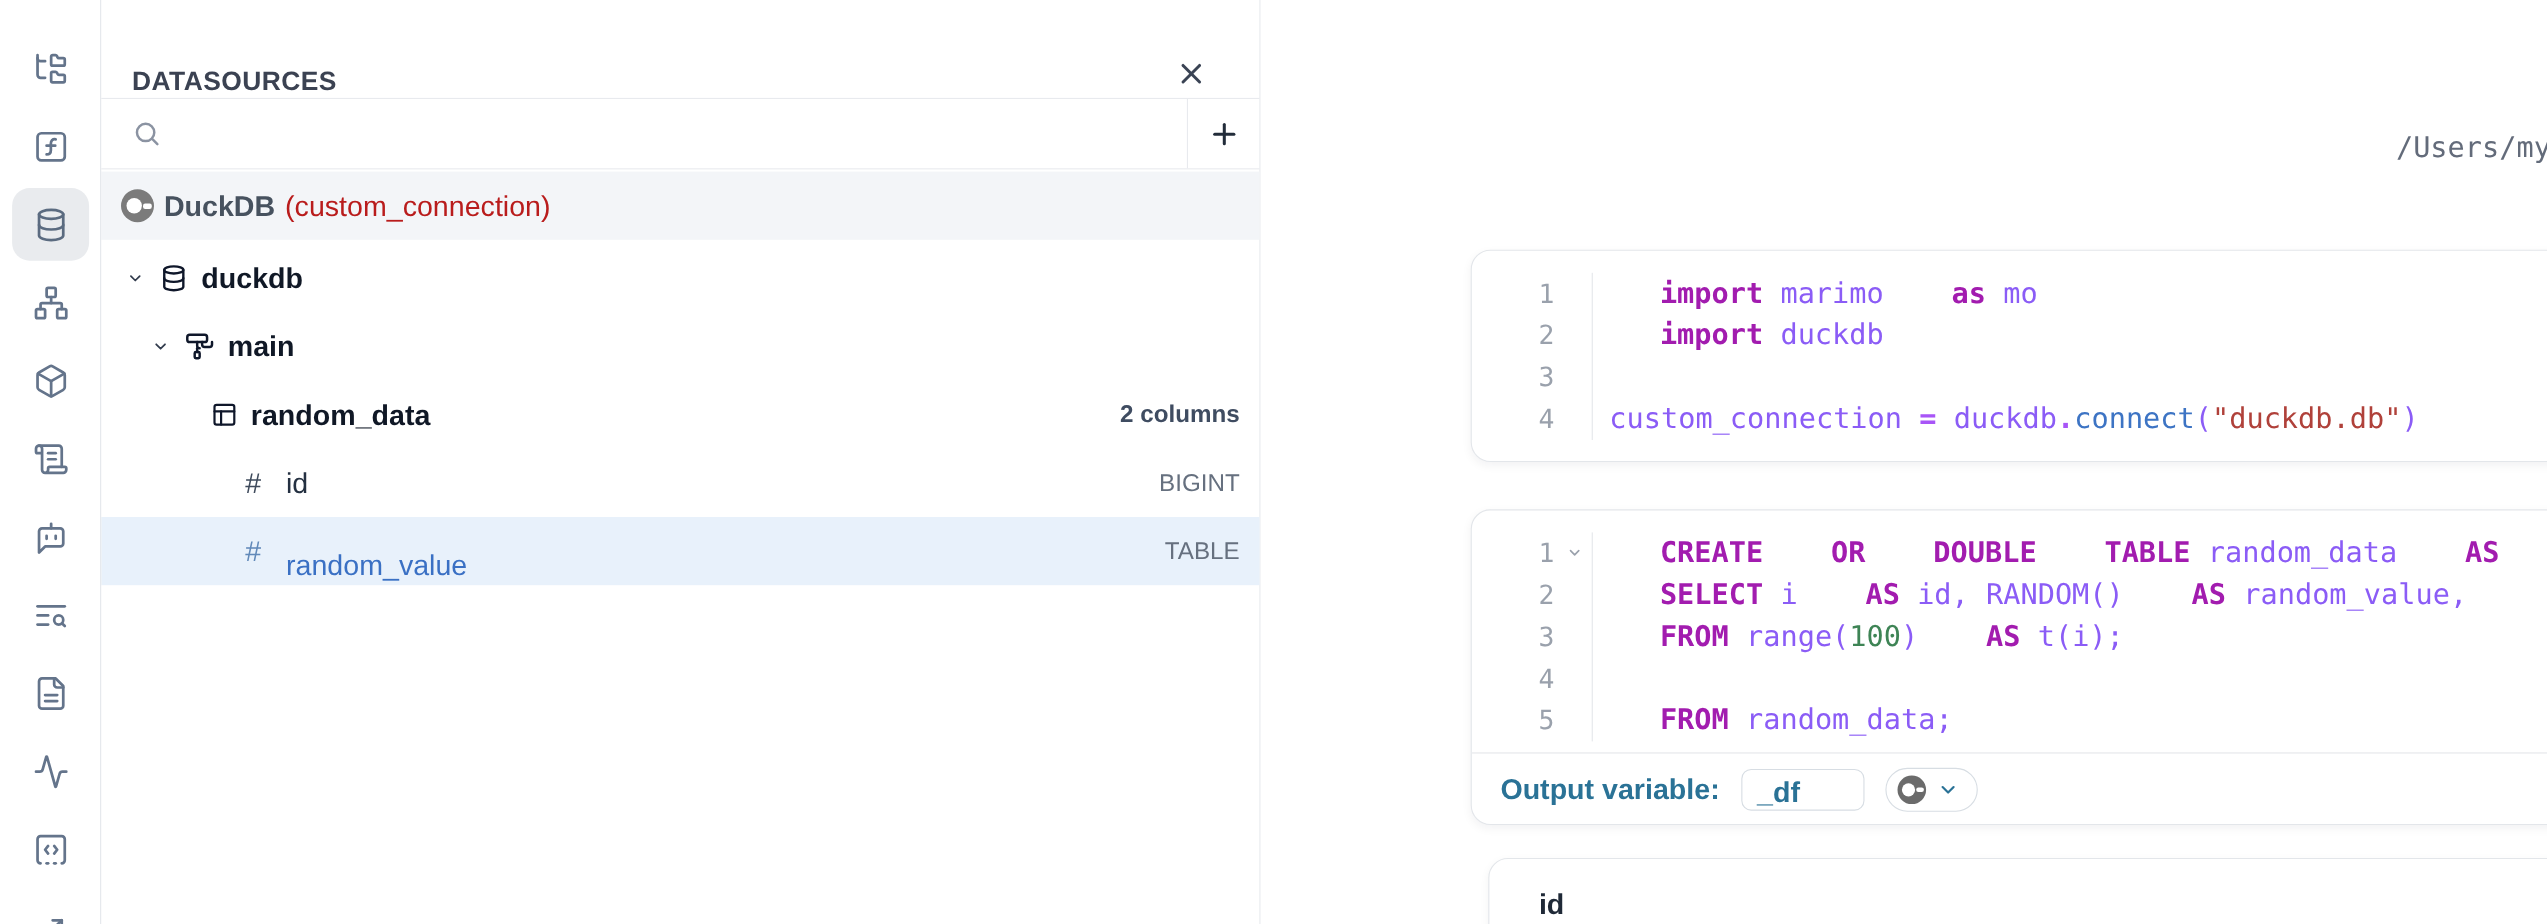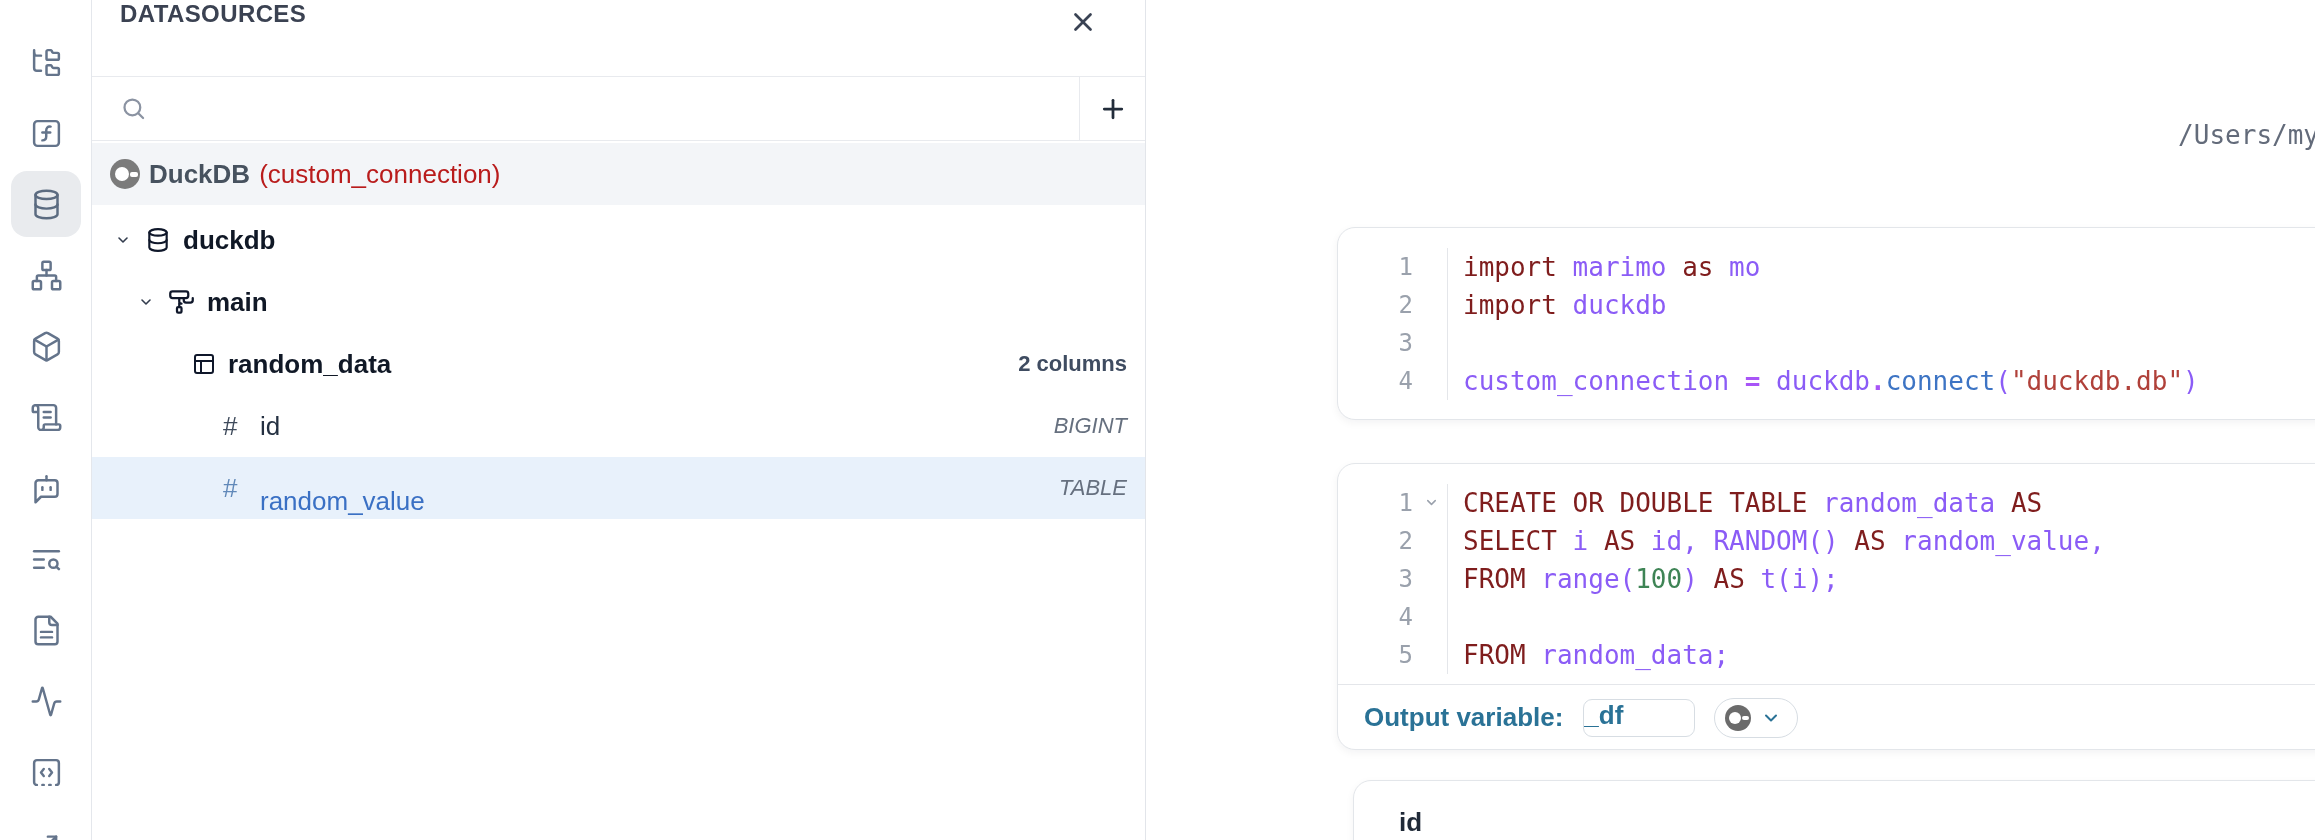--- a/index.html
+++ b/index.html
@@ -13,21 +13,21 @@
   .rail-item { position:absolute; left:11px; width:70px; height:66px;
     display:flex; align-items:center; justify-content:center; border-radius:16px; }
   .rail-item.selected { background:#e9ebee; }
   .rail-item svg { width:33px; height:33px; stroke:#64748b; fill:none;
     stroke-width:1.8; stroke-linecap:round; stroke-linejoin:round; }
   .rail-item.selected svg { stroke:#5b6b80; }
 
   
   .panel { position:absolute; left:92px; top:0; width:1054px; height:840px;
     background:#ffffff; border-right:1.5px solid #e2e5ea; }
-  .panel-header { height:77px; display:flex; align-items:flex-start;
+  .panel-header { height:90px; display:flex; align-items:flex-end;
     padding:0 40px 0 28px; border-bottom:1.5px solid #e8eaee; }
   .panel-title { font-size:24px; font-weight:700; letter-spacing:0.4px; color:#3b4252; }
   .close-btn { margin-left:auto; width:44px; height:44px; display:flex;
     align-items:center; justify-content:center; cursor:pointer; background:none; border:none; }
   .close-btn svg { width:30px; height:30px; stroke:#3a4354; stroke-width:2.2;
     stroke-linecap:round; fill:none; }
 
   .search-row { height:64px; display:flex; align-items:stretch;
     border-bottom:1.5px solid #e8eaee; }
   .search-box { flex:1; display:flex; align-items:center; padding-left:28px; }
@@ -60,52 +60,52 @@
     stroke-linecap:round; stroke-linejoin:round; }
   .tree-ico { margin-right:12px; flex:none; }
   .tree-ico svg { stroke:#0f172a; stroke-width:2; fill:none; stroke-linecap:round;
     stroke-linejoin:round; }
   .tname { font-size:26px; font-weight:700; color:#101826; }
   .cname { font-size:26px; font-weight:400; color:#243041; }
   .hash { font-size:26px; color:#3f4b5c; width:17px; margin-right:20px; flex:none; }
   .tree-row.selected .hash { color:#6189b9; }
   .tree-row.selected .cname { color:#3a70c4;margin-top:26px; }
   .meta-strong { margin-left:auto; font-size:22px; font-weight:700; color:#3f4c61; }
-  .meta-type { margin-left:auto; font-size:22px; color:#66707f;font-style:italic; }
+  .meta-type { margin-left:auto; font-size:22px; color:#66707f; }
 
   
   .main { position:absolute; left:1146px; top:0; right:0; height:840px; background:#ffffff; }
   .file-path { position:absolute; top:120px; right:-4px; white-space:pre;
     font-family:"DejaVu Sans Mono", monospace; font-size:26px; color:#636b7a; }
 
   .cell { position:absolute; left:191px; right:-40px; background:#ffffff;
     border:1.5px solid #e3e6ea; border-radius:18px;
     box-shadow:0 3px 9px rgba(15,23,42,0.05); overflow:hidden; }
   .editor-area { display:flex; align-items:stretch; padding-top:20px; }
   .gutter { width:110px; flex:none; border-right:1.5px solid #e4e6ea; padding-right:34px; }
   .ln { position:relative; height:38px; line-height:38px; text-align:right;
     font-family:"DejaVu Sans Mono", monospace; font-size:24px; color:#9aa1ac; }
   .fold { position:absolute; right:-26px; top:11px; }
   .fold svg { width:15px; height:15px; stroke:#9aa1ac; stroke-width:2.4; fill:none;
     stroke-linecap:round; stroke-linejoin:round; }
   .code { flex:1; padding-left:15px; }
   .cl { height:38px; line-height:38px; white-space:pre;
     font-family:"DejaVu Sans Mono", monospace; font-size:26px; color:#2b3340; }
-  .tok-kw { color:#7f1d1d; font-weight:normal; }
+  .tok-kw { color:#a21caf; font-weight:bold;margin-left:46px; }
   .tok-op { color:#a855f7; font-weight:bold; }
   .tok-fn { color:#3d74c4;margin-top:28px; }
   .tok-str { color:#b0413a; }
   .tok-num { color:#3e8455; }
   .tok-pl { color:#8b5cf6; }
 
   #cell-sql .editor-area { border-bottom:1.5px solid #e4e6ea; padding-bottom:10px; }
   .cell-footer { height:65px; display:flex; align-items:center; padding-left:26px; }
   .ov-label { font-size:26px; font-weight:700; color:#2a7296; }
   .ov-input { margin-left:20px; width:112px; height:38px; border:1.5px solid #d7dde3;
-    border-radius:9px; display:flex; align-items:flex-start; 
+    border-radius:9px; display:flex; align-items:flex-end; padding-left:13px;
     font-size:26px; font-weight:700; color:#2a7296; }
   .conn-pill { margin-left:19px; height:40px; border:1.5px solid #d7dde3;
     border-radius:20px; background:#ffffff; display:flex; align-items:center;
     padding:0 16px 0 10px; cursor:pointer; }
   .conn-pill .duck-logo { width:26px; height:26px; background:#6b6b6b; }
   .conn-pill .duck-logo::before { left:4px; top:7px; width:12px; height:12px; }
   .conn-pill .duck-logo::after { right:2px; top:11px; width:7px; height:4px; }
   .pill-label { margin-left:10px; font-size:25px; font-weight:700; color:#2a7296; }
   .pill-chev { margin-left:10px; }
   .pill-chev svg { width:20px; height:20px; stroke:#2a7296; stroke-width:2.4; fill:none;

